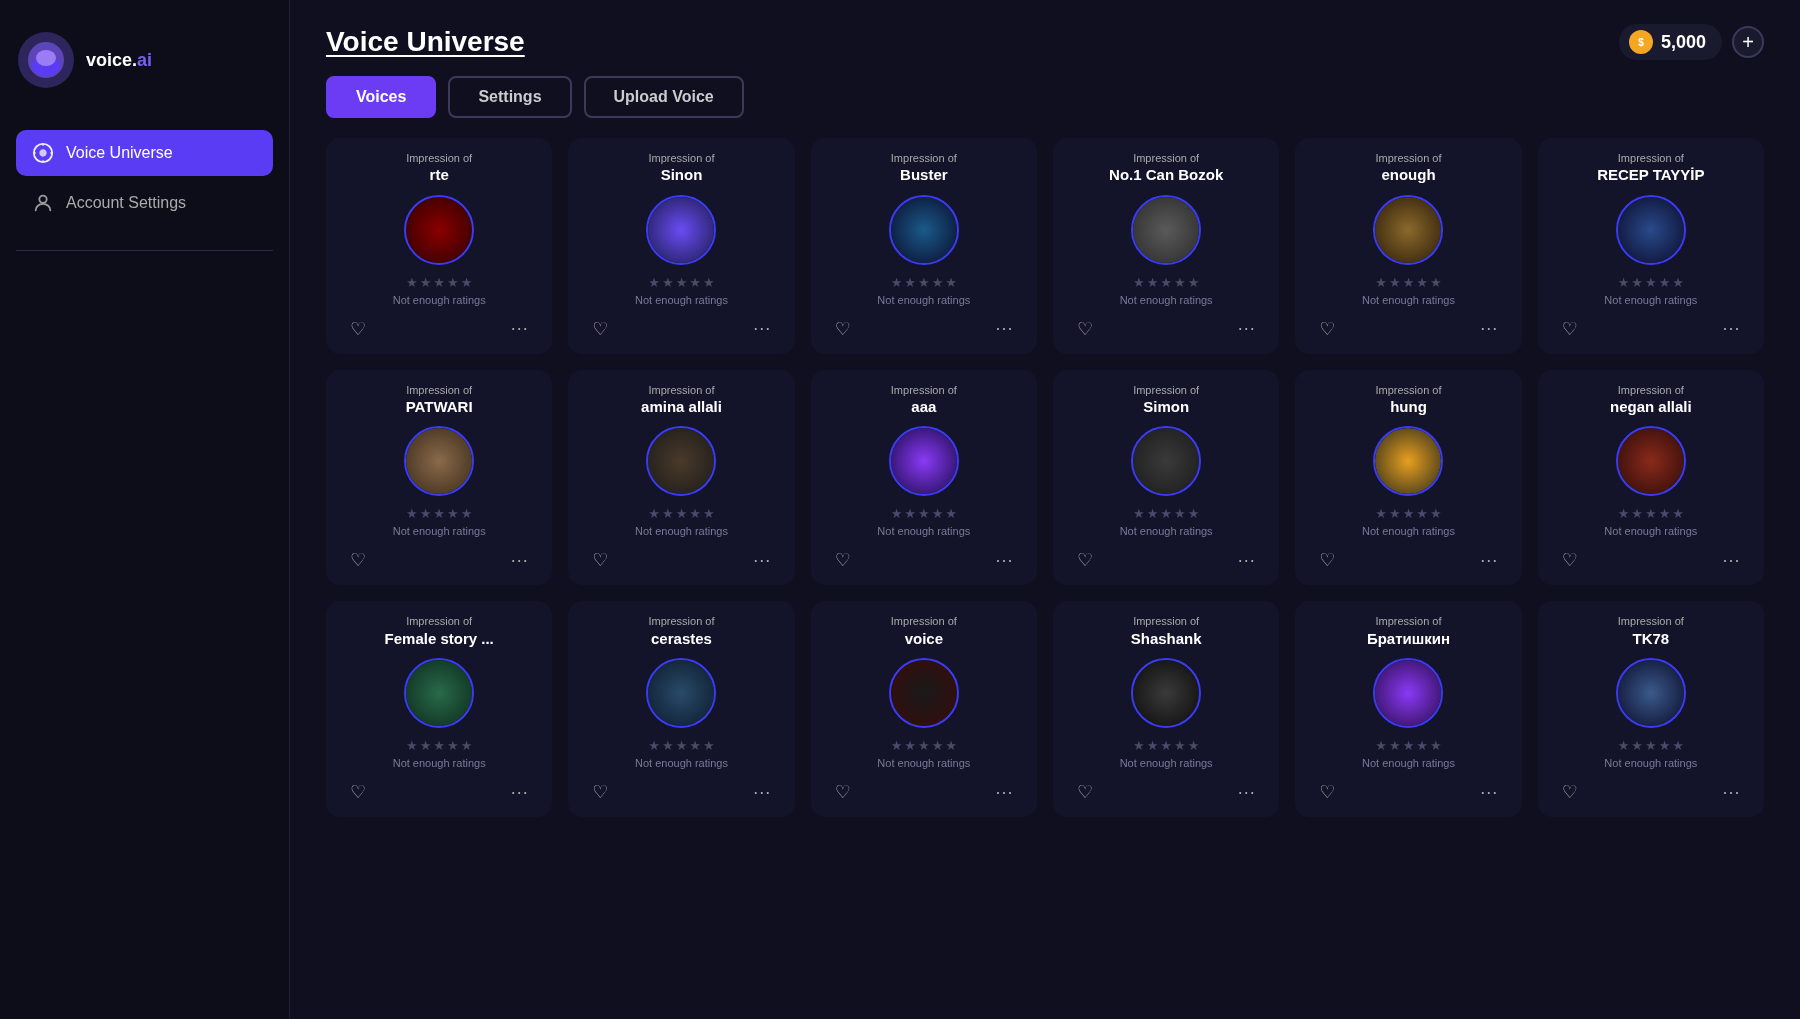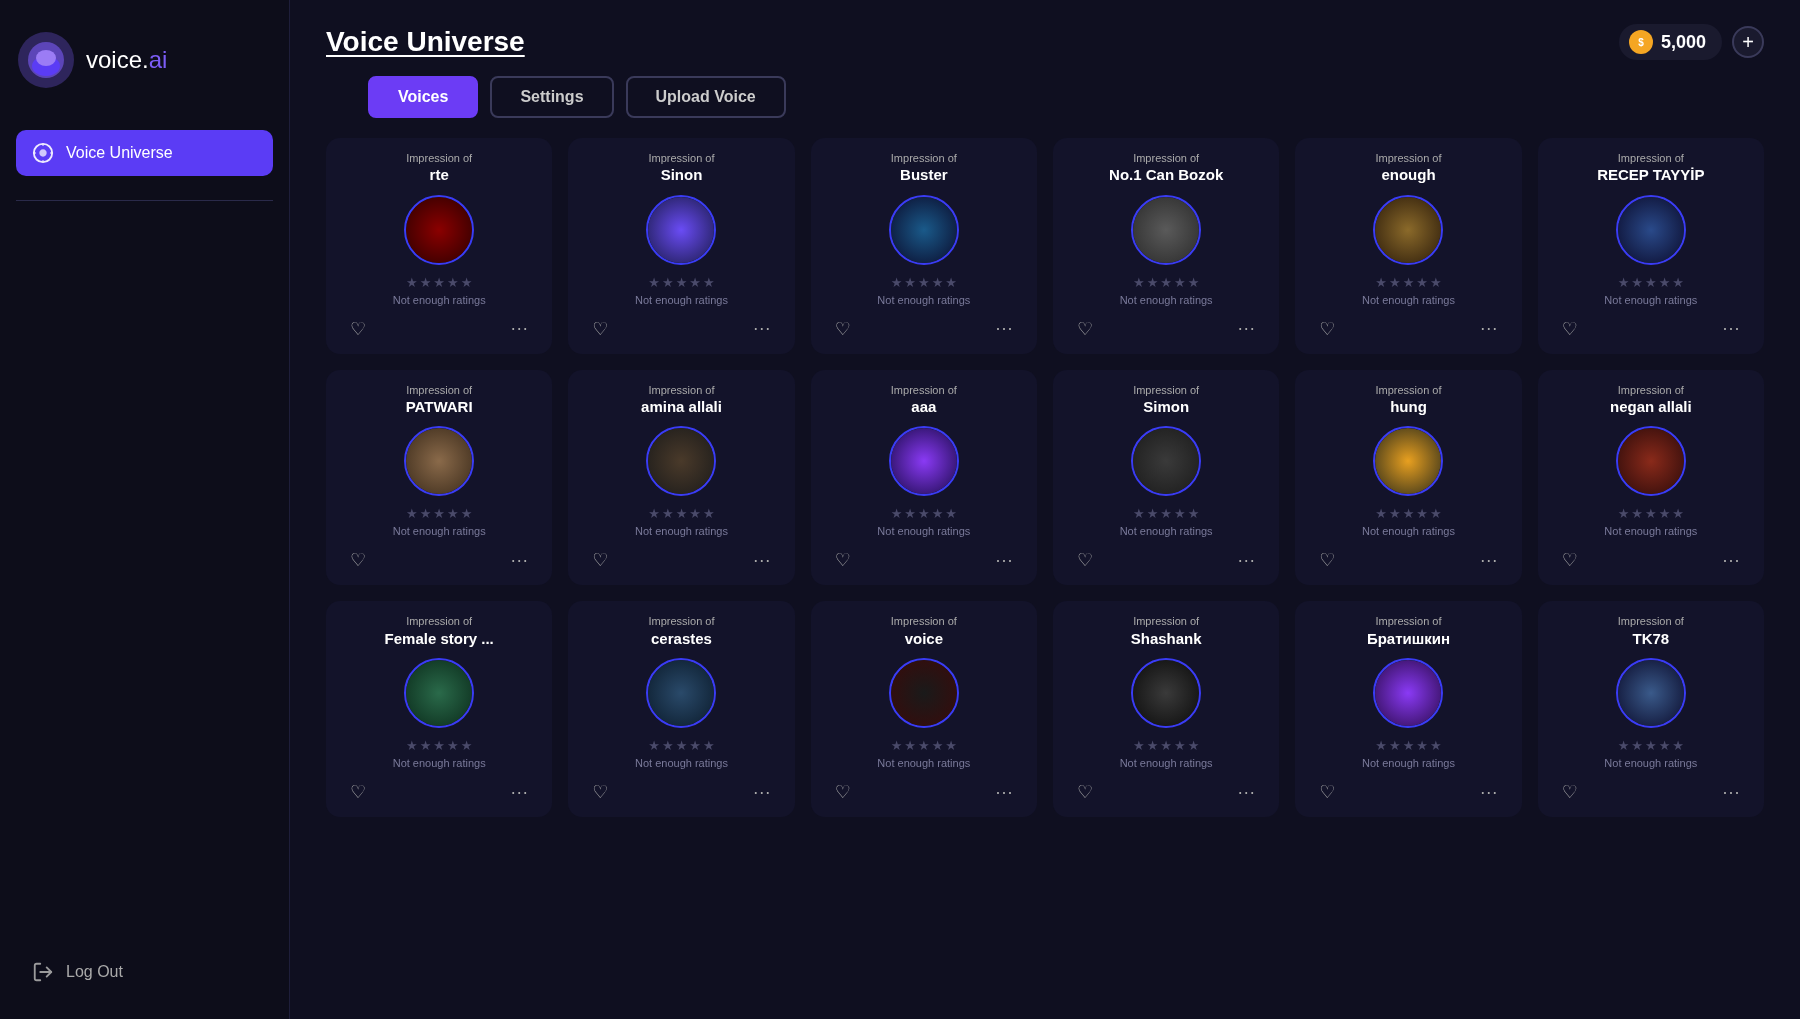--- a/index.html
+++ b/index.html
@@ -29,22 +29,22 @@
       align-items: center;
       margin-bottom: 30px;
       padding: 10px 0;
     }
     .logo-icon {
       width: 60px;
       height: 60px;
       margin-right: 10px;
     }
     .logo-text {
-      font-size: 24px;
-      font-weight: 400;
+      font-size: 18px;
+      font-weight: 700;
       color: #fff;
     }
     .logo-text span { color: #7b5cf5; }
 
     .nav-item {
       display: flex;
       align-items: center;
       padding: 12px 16px;
       border-radius: 10px;
       cursor: pointer;
@@ -147,21 +147,20 @@
       font-size: 16px;
       font-weight: 600;
       cursor: pointer;
       border: 2px solid transparent;
       transition: all 0.2s;
     }
     .tab-btn.active {
       background: #6c3cf5;
       color: #fff;
       border-color: #6c3cf5;
-      margin-left: 42px;
     }
     .tab-btn:not(.active) {
       background: transparent;
       color: #ccc;
       border-color: #3a3a5a;
     }
 
     
     .voices-grid-container {
       flex: 1;
@@ -295,33 +294,30 @@
 
   <div class="nav-item active">
     <svg class="nav-icon" viewBox="0 0 24 24" fill="none">
       <circle cx="12" cy="12" r="10" stroke="#fff" stroke-width="2"></circle>
       <path d="M8 12c0-2 1.5-4 4-4s4 2 4 4-1.5 4-4 4-4-2-4-4z" fill="#fff" opacity="0.8"></path>
       <path d="M12 2v2M12 20v2M2 12h2M20 12h2" stroke="#fff" stroke-width="1.5"></path>
     </svg>
     <span>Voice Universe</span>
   </div>
 
+  <div class="nav-item">
+    <svg class="nav-icon" viewBox="0 0 24 24" fill="none">
+      <circle cx="12" cy="8" r="4" stroke="#aaa" stroke-width="2"></circle>
+      <path d="M4 20c0-4 3.6-7 8-7s8 3 8 7" stroke="#aaa" stroke-width="2" stroke-linecap="round"></path>
+    </svg>
+    <span style="color:#aaa;">Account Settings</span>
+  </div>
 
   <hr class="sidebar-divider">
 
-  <div class="sidebar-bottom">
-    <div class="nav-item">
-      <svg class="nav-icon" viewBox="0 0 24 24" fill="none">
-        <path d="M9 21H5a2 2 0 01-2-2V5a2 2 0 012-2h4" stroke="#aaa" stroke-width="2" stroke-linecap="round"></path>
-        <polyline points="16,17 21,12 16,7" stroke="#aaa" stroke-width="2" stroke-linecap="round" stroke-linejoin="round"></polyline>
-        <line x1="21" y1="12" x2="9" y2="12" stroke="#aaa" stroke-width="2" stroke-linecap="round"></line>
-      </svg>
-      <span style="color:#aaa;">Log Out</span>
-    </div>
-  </div>
 </div>
 
 <div id="main">
 
   <div class="top-bar">
     <h1 class="page-title">Voice Universe</h1>
     <div class="coins-area">
       <div class="coins-badge">
         <div class="coin-icon">
           <svg width="20" height="20" viewBox="0 0 20 20">

